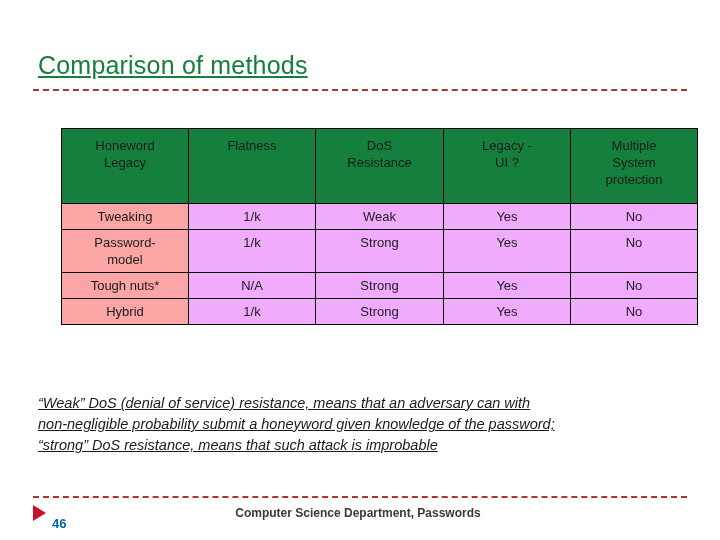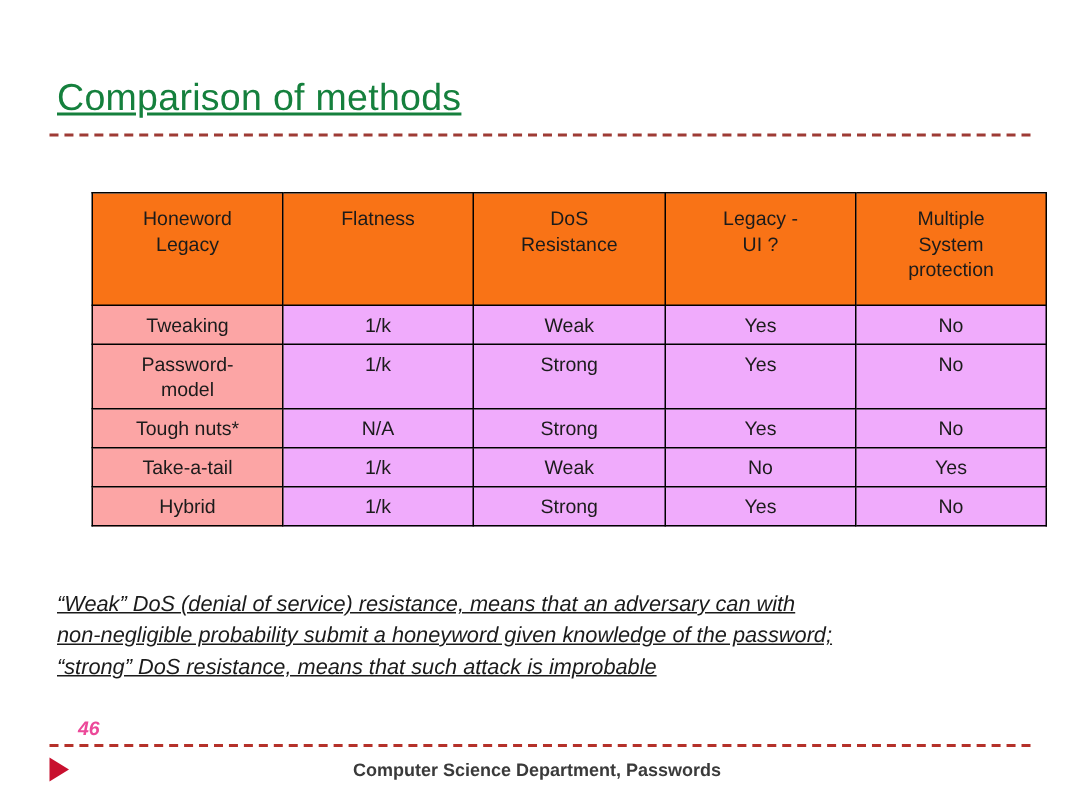--- a/index.html
+++ b/index.html
@@ -51,21 +51,21 @@
   }
   .cmp-table td {
     border: 1.6px solid #000000;
     text-align: center;
     padding: 4px 3px;
     line-height: 17px;
     vertical-align: top;
     background: #f0abfc;
   }
   .cmp-table thead td {
-    background: #f97316;
+    background: #15803d;
     height: 62px;
     vertical-align: top;
     padding-top: 8px;
     margin-top: 33px;
   }
   .cmp-table tbody td.rowhead {
     background: #fca5a5;
   }
   .col-1 { width: 120px; }
   .col-2 { width: 120px; }
@@ -104,25 +104,24 @@
     top: 505px;
     width: 0;
     height: 0;
     border-left: 13px solid #c8102e;
     border-top: 8px solid transparent;
     border-bottom: 8px solid transparent;
   }
   .page-number {
     position: absolute;
     left: 52px;
-    top: 478px;
+    top: 516px;
     font-size: 13px;
     font-weight: bold;
-    color: #ec4899;
-    font-style: italic;
+    color: #0369a1;
   }
   .footer-center {
     position: absolute;
     left: 0;
     top: 506px;
     width: 716px;
     text-align: center;
     font-size: 12px;
     font-weight: bold;
     color: #3a3a3a;
@@ -186,29 +185,20 @@
     <tr class="r-short">
       <td class="rowhead">
         <div>Tough nuts*</div>
       </td>
       <td>N/A</td>
       <td>Strong</td>
       <td>Yes</td>
       <td>No</td>
     </tr>
 
-    <tr class="r-short">
-      <td class="rowhead">
-        <div>Take-a-tail</div>
-      </td>
-      <td>1/k</td>
-      <td>Weak</td>
-      <td>No</td>
-      <td>Yes</td>
-    </tr>
 
     <tr class="r-short">
       <td class="rowhead">
         <div>Hybrid</div>
       </td>
       <td>1/k</td>
       <td>Strong</td>
       <td>Yes</td>
       <td>No</td>
     </tr>

